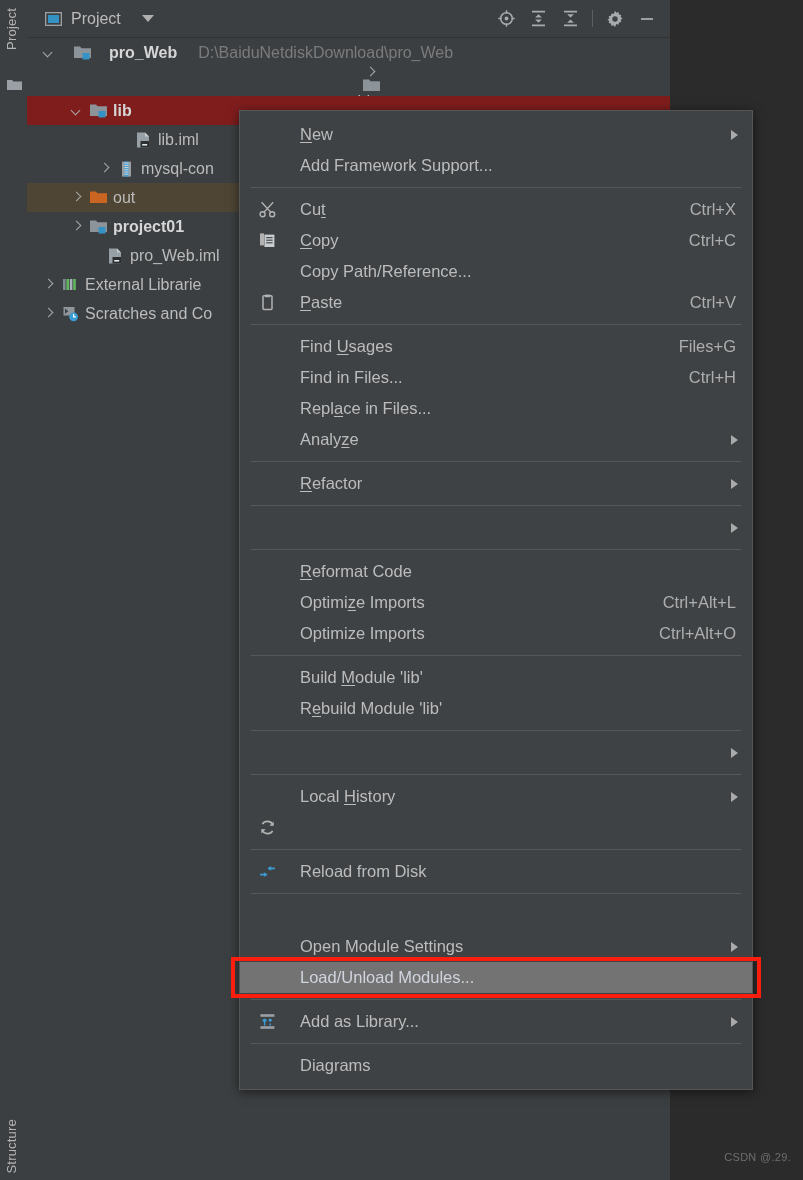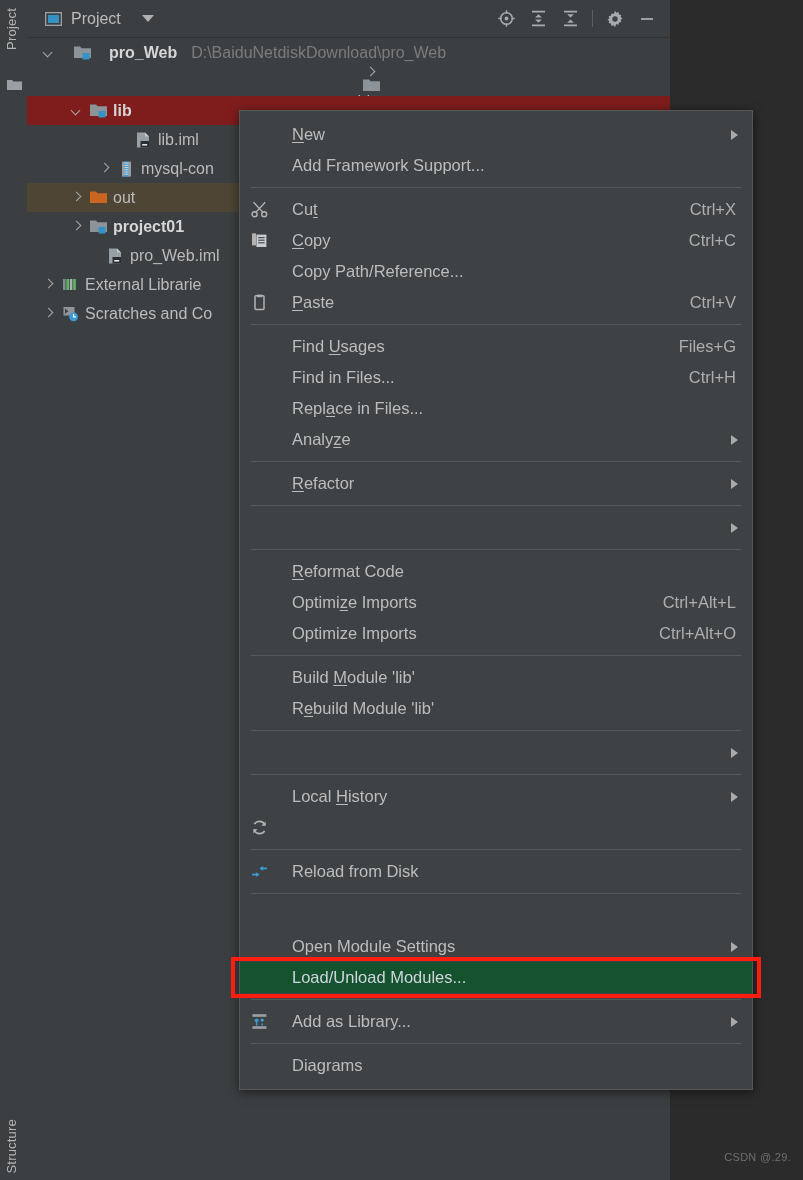--- a/index.html
+++ b/index.html
@@ -81,49 +81,49 @@
     border-top:1.6px solid #a9a9a9;transform:rotate(45deg);
   }
   .arrow.down::before{
     content:"";position:absolute;left:1px;top:2px;
     width:6px;height:6px;border-right:1.6px solid #a9a9a9;
     border-bottom:1.6px solid #a9a9a9;transform:rotate(45deg);
   }
   .ticon{width:17px;height:15px;flex:none;margin-right:6px;}
   .tlabel{font-size:16px;}
   .tlabel.bold{font-weight:bold;color:#d6d6d6;}
-  .tpath{font-size:16px;color:#7b7b7b;margin-left:2px;}
+  .tpath{font-size:16px;color:#7b7b7b;margin-left:9px;}
 
   
   .menu{
     position:absolute;left:239px;top:110px;width:512px;
     background:#3f4244;
     border:1px solid #545658;
     box-shadow:0 2px 10px rgba(0,0,0,.55);
     padding:8px 0 8px 0;
     z-index:40;
   }
   .mi{
     height:31px;display:flex;align-items:center;position:relative;
-    padding:0 14px 0 4px;
+    padding:0 14px 0 12px;
   }
   .mi-ico{width:30px;flex:none;display:flex;justify-content:center;align-items:center;}
   .mi-label{
     font-size:16.5px;color:#bcbcbc;flex:1;
     padding-left:18px;white-space:nowrap;
   }
   .mi-label u{text-decoration:underline;text-underline-offset:2px;}
   .mi-short{font-size:16.5px;color:#aeaeae;white-space:nowrap;padding-right:2px;}
   .mi-sub{
     width:0;height:0;border-top:5px solid transparent;
     border-bottom:5px solid transparent;border-left:7px solid #aaaaaa;
     margin-left:10px;
   }
   .msep{height:1px;background:#555759;margin:6px 11px;}
-  .mi.hl{background:#14532d;}
+  .mi.hl{background:#737373;}
   .mi.hl .mi-label{color:#cfd4de;}
   .hlbox{
     position:absolute;left:-9px;right:-9px;top:-5px;bottom:-5px;
     border:4px solid #fb1d0d;pointer-events:none;
   }
   .hlwrap{position:relative;}
 
   
   .wm{
     position:absolute;right:12px;bottom:17px;

